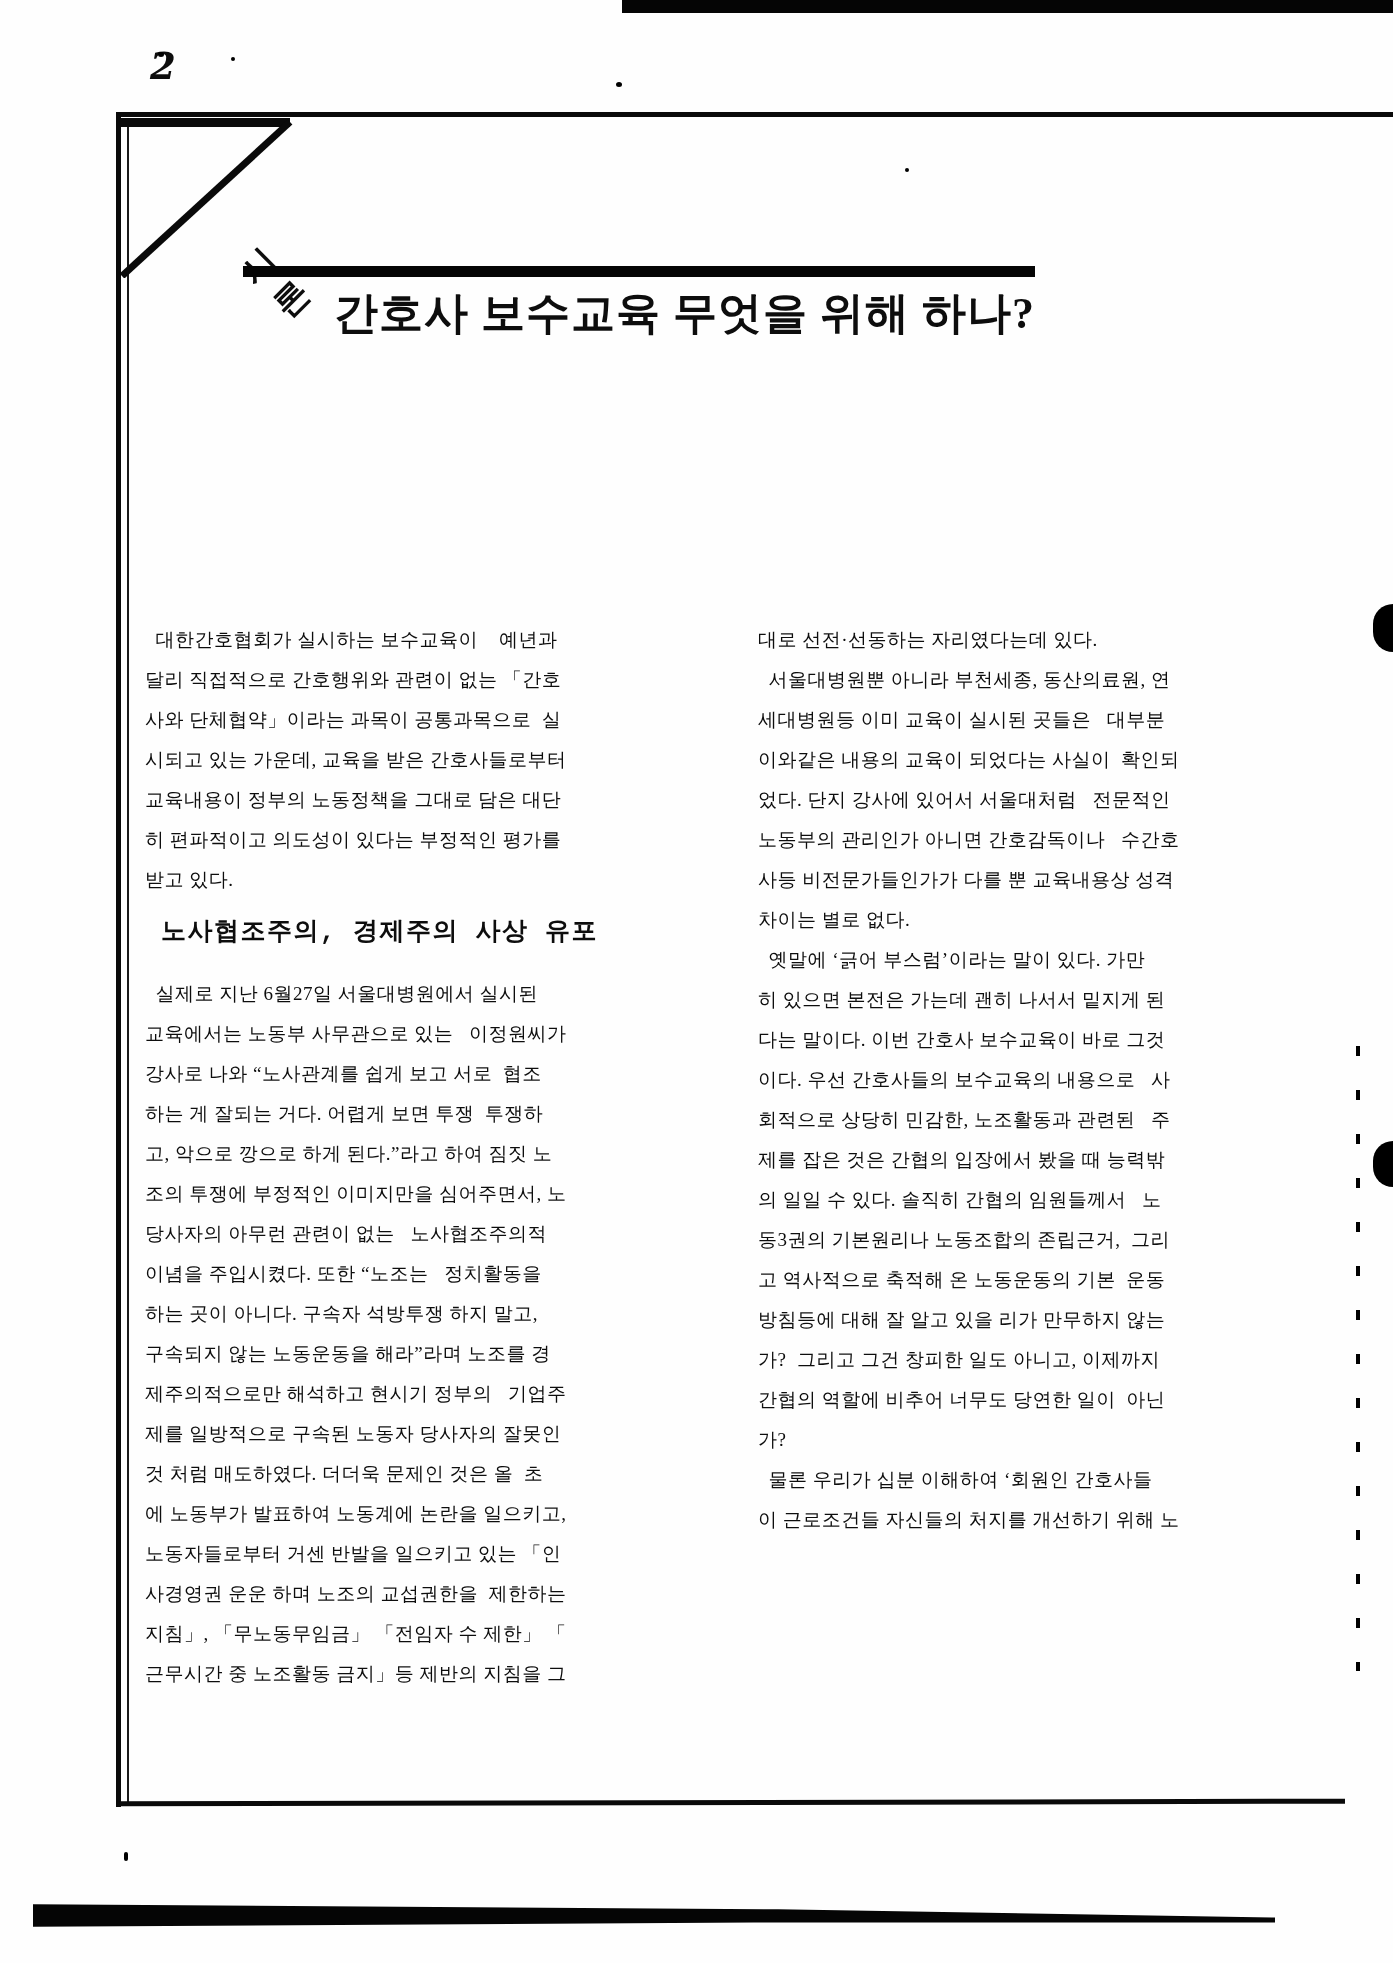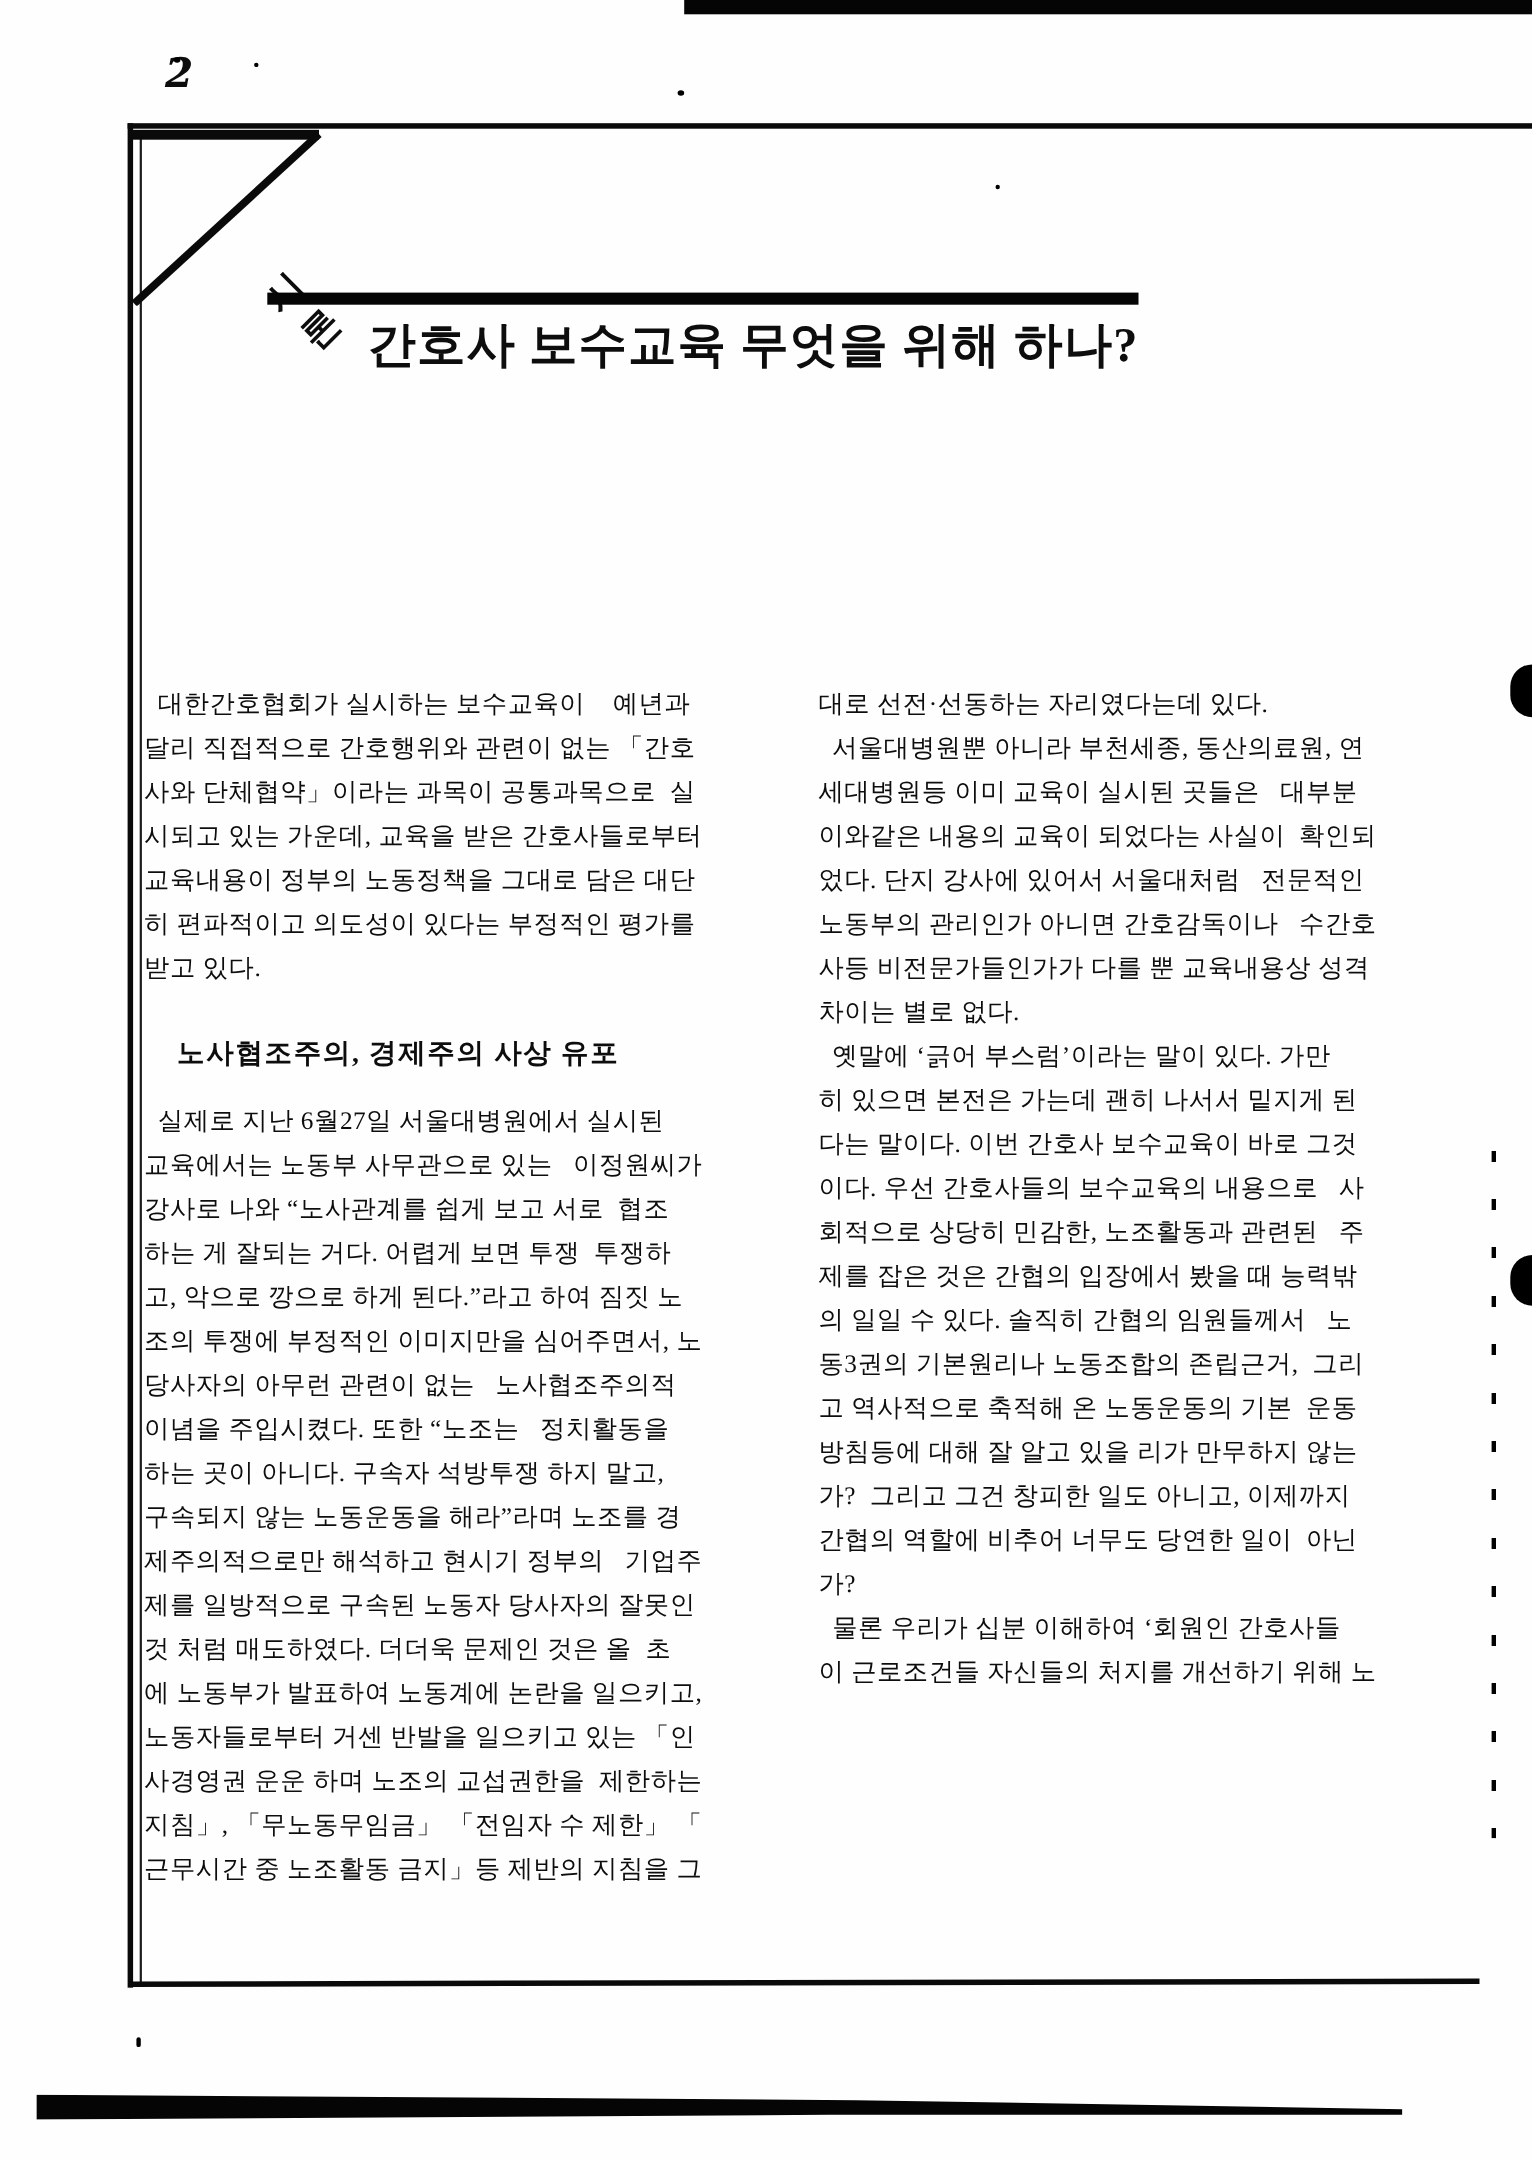--- a/index.html
+++ b/index.html
@@ -43,27 +43,28 @@
     position:absolute; left:243px; top:462px; width:700px;
     text-align:center; white-space:nowrap;
     font-size:32px; font-weight:bold; letter-spacing:1px;
   }
   
   .column { position:absolute; top:620px; }
   .column.left  { left:131px; width:578px; }
   .column.right { left:744px; width:588px; }
   .text-line {
     white-space:pre;
-    font-size:23px; line-height:40px; height:40px;
+    font-size:19px; line-height:40px; height:40px;
     letter-spacing:0.5px;
+    margin-left:14px;
   }
   .col-heading {
     font-size:25px; font-weight:bold; letter-spacing:1.5px;
-    margin:38px 0 21px 30px; line-height:40px; height:40px;
-    font-family:Liberation Serif, serif;
+    margin:13px 0 21px 30px; line-height:40px; height:40px;
+    font-family:Liberation Mono, monospace;
     white-space:pre;
   }
   
   .binding-mark { position:absolute; right:0; width:20px; background:#000; border-radius:24px 0 0 24px; }
   .binding-mark.m1 { top:604px;  height:48px; }
   .binding-mark.m2 { top:1141px; height:46px; }
   .margin-dotted-line {
     position:absolute; left:1356px; top:1046px; width:4px; height:625px;
     background:repeating-linear-gradient(to bottom,#000 0 10px,transparent 10px 44px);
   }

